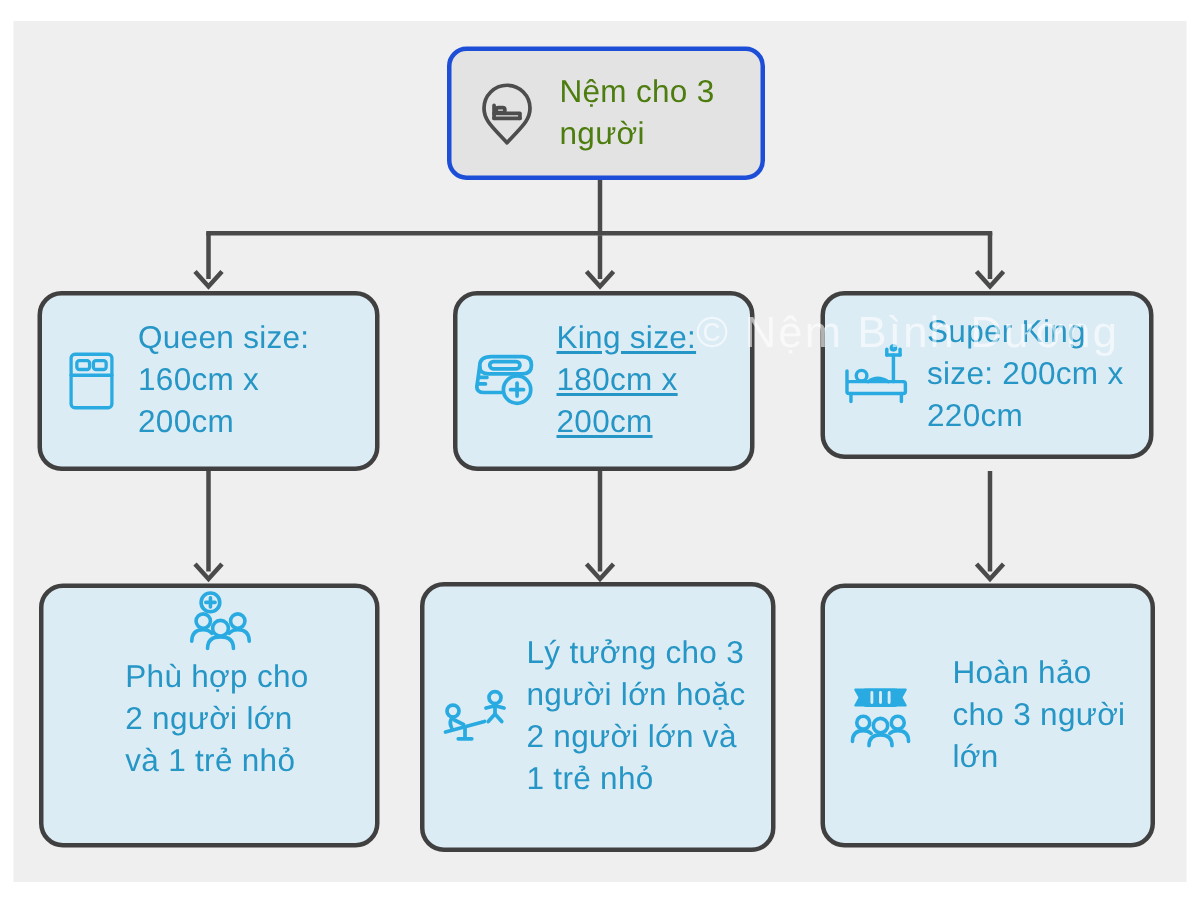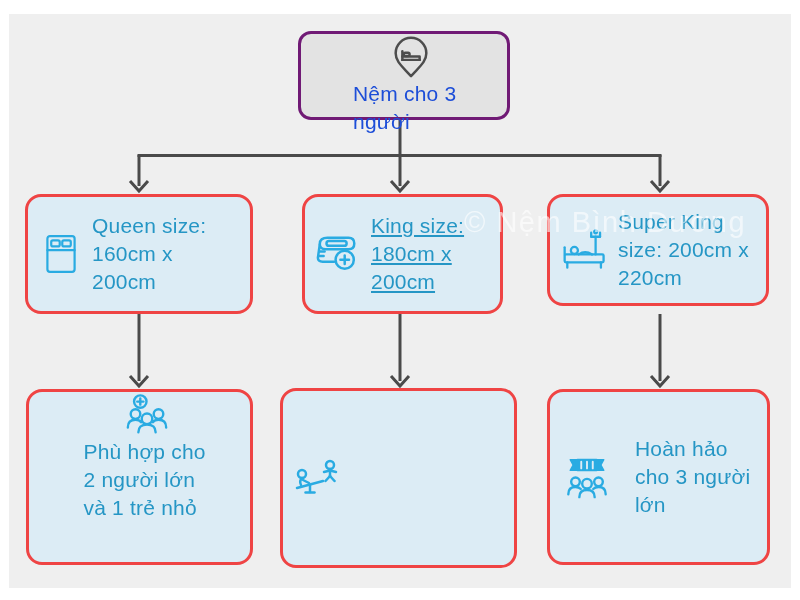--- a/index.html
+++ b/index.html
@@ -10,26 +10,25 @@
   .panel{
     position:absolute;left:9px;top:14px;right:9px;bottom:12px;
     background:#efefef;
   }
   .connectors{position:absolute;left:0;top:0;z-index:0;pointer-events:none;}
   .node{
     position:absolute;display:flex;align-items:center;box-sizing:border-box;
     border-radius:16px;z-index:1;
   }
   .node-root{
-    background:#e3e3e3;border:3px solid #701a75;border-radius:13px;
-    color:#1d4ed8;
-    flex-direction:column;
+    background:#e3e3e3;border:3px solid #1d4ed8;border-radius:13px;
+    color:#4d7c0f;
   }
   .node-blue{
-    background:#dcecf5;border:3px solid #ef4444;color:#2596c5;
+    background:#dcecf5;border:3px solid #404040;color:#2596c5;
   }
   .node .icon{flex:0 0 auto;display:flex;align-items:center;justify-content:center;}
   .node .label{font-size:21px;line-height:28px;letter-spacing:.2px;}
   .root-label{font-size:22px;line-height:29px;}
   .watermark{
     position:absolute;left:464px;top:206px;z-index:3;
     font-size:29px;letter-spacing:1.5px;color:rgba(255,255,255,0.6);
     white-space:nowrap;pointer-events:none;
   }
 </style>
@@ -145,20 +144,21 @@
       <path d="M4 31 L30 24"></path>
       <path d="M17 28.5 V35"></path>
       <path d="M12.5 35.5 H21.5"></path>
       <circle cx="37" cy="8" r="4"></circle>
       <path d="M37 12 V19"></path>
       <path d="M31 15 L37 13.5 L43 15"></path>
       <path d="M37 19 L32.5 24"></path>
       <path d="M37 19 L41.5 24"></path>
     </svg>
   </span>
+  <span class="label" style="width:152px;margin-left:10px;">Lý tưởng cho 3 người lớn hoặc 2 người lớn và 1 trẻ nhỏ</span>
 </div>
 
 <div class="node node-blue" style="left:547px;top:389px;width:223px;height:176px;padding-left:14px;">
   <span class="icon">
     <svg width="46" height="46" viewBox="0 0 48 48" fill="none" stroke="#29abe2" stroke-width="2.5" stroke-linecap="round" stroke-linejoin="round">
       <path d="M13 6 H6.5 L9.5 11.5 L6.5 17 H13" fill="#29abe2" stroke-width="1.5"></path>
       <path d="M35 6 H41.5 L38.5 11.5 L41.5 17 H35" fill="#29abe2" stroke-width="1.5"></path>
       <rect x="12" y="5" width="24" height="13" rx="2" fill="#29abe2" stroke="none"></rect>
       <path d="M18 8 V15 M24 8 V15 M30 8 V15" stroke="#dcecf5" stroke-width="2"></path>
       <circle cx="12" cy="29" r="4.5"></circle>

